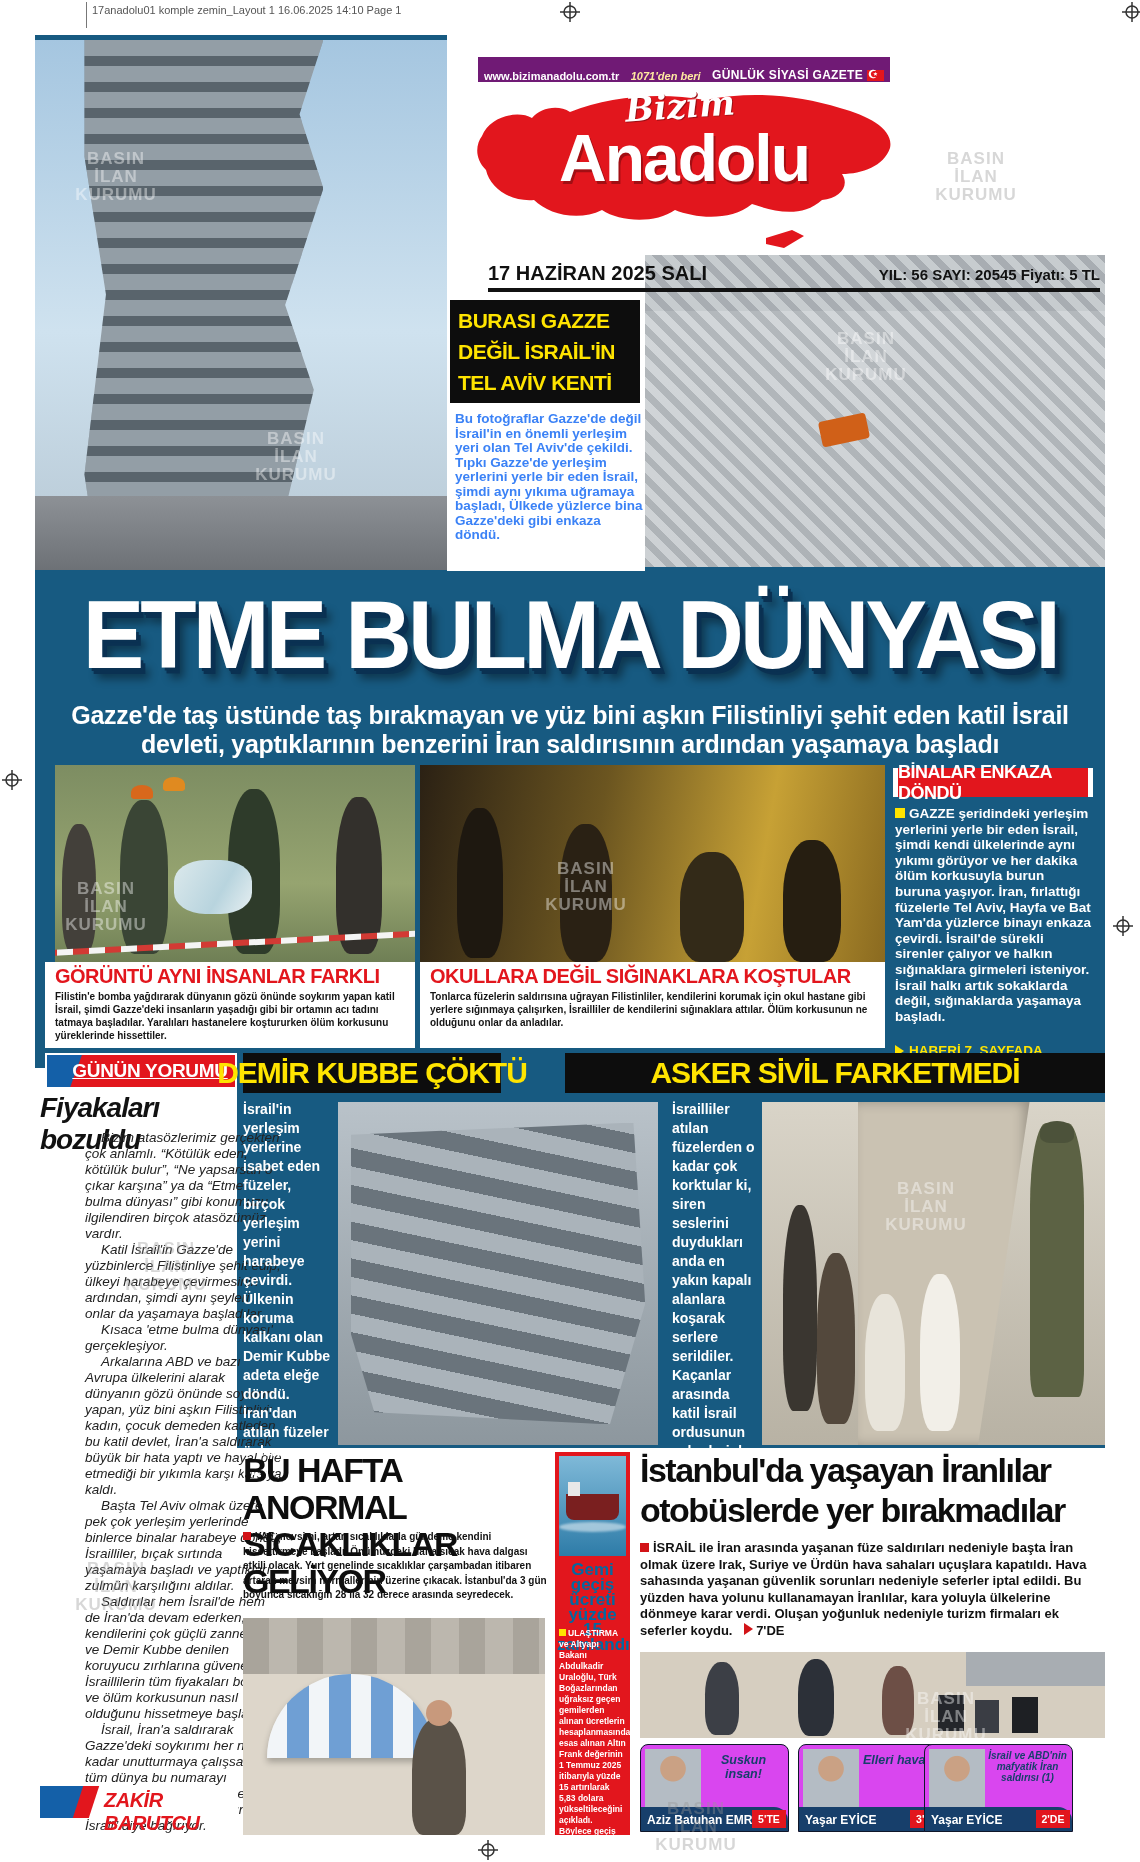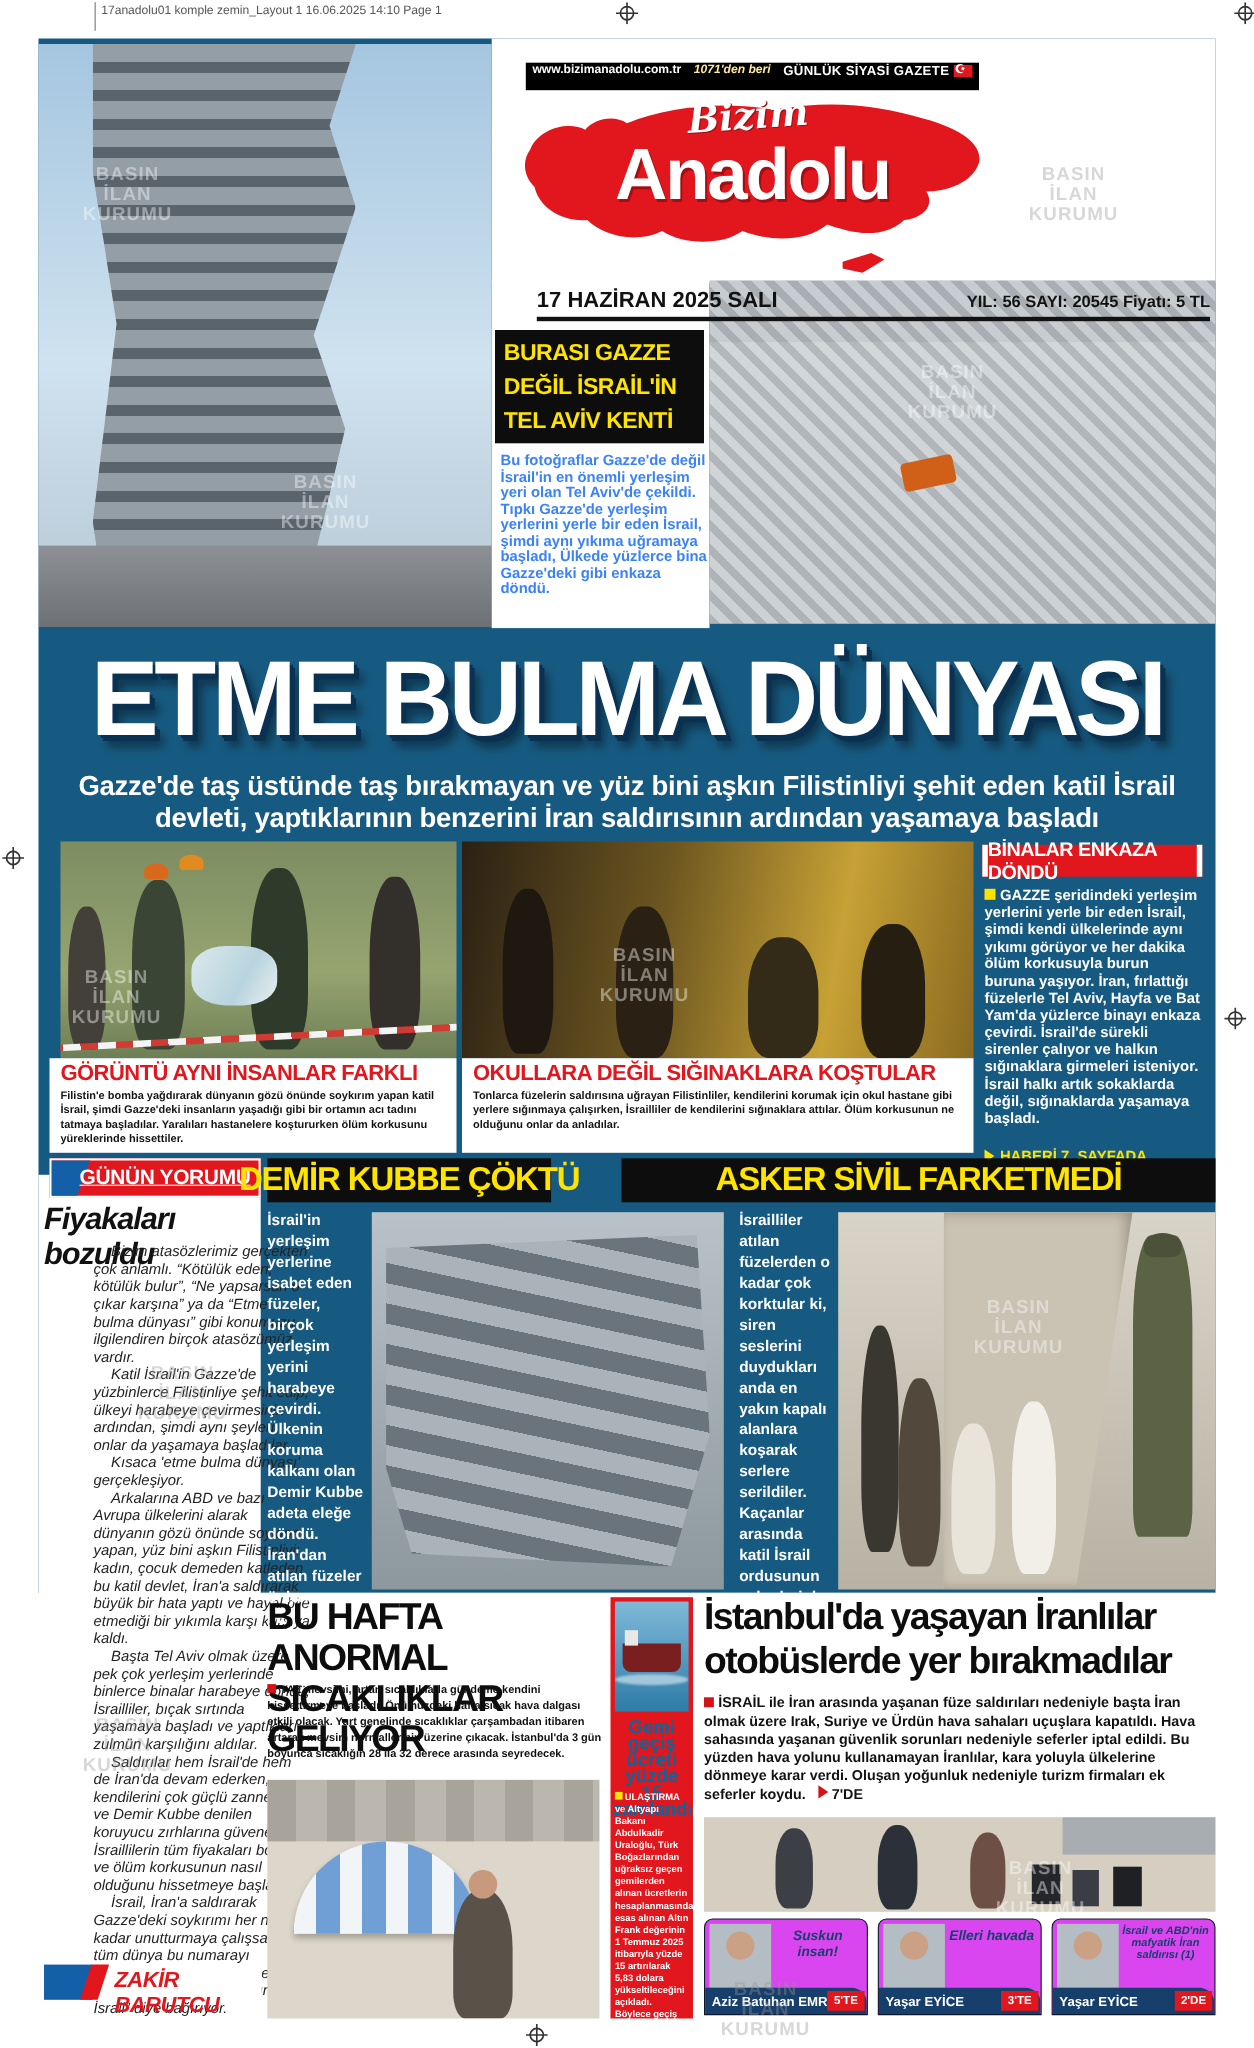--- a/index.html
+++ b/index.html
@@ -95,22 +95,22 @@
   #ph-travel{left:640px;top:1652px;width:465px;height:86px;background:#d6cec0;}
   #ph-travel .br{position:absolute;right:0;top:0;width:30%;height:40%;background:#a8adb2;}
   #ph-travel .p1{left:14%;top:12%;width:34px;height:84%;background:#3c3f46;}
   #ph-travel .p2{left:34%;top:8%;width:36px;height:90%;background:#2c3038;}
   #ph-travel .p3{left:52%;top:16%;width:32px;height:80%;background:#6d4f46;}
   #ph-travel .lug1{position:absolute;left:64%;top:50%;width:26px;height:42%;background:#24262b;}
   #ph-travel .lug2{position:absolute;left:72%;top:56%;width:24px;height:38%;background:#3a3d44;}
   #ph-travel .lug3{position:absolute;left:80%;top:52%;width:26px;height:42%;background:#1e2024;}
   .headshot{background:radial-gradient(circle at 50% 34%,#caa184 26%,#b4bcc4 28%);}
   
-  #mast-bar{left:478px;top:57px;width:412px;height:25px;background:#000000;color:#fff;
-    display:flex;align-items:flex-start;justify-content:space-between;padding:0 6px;box-sizing:border-box;}
+  #mast-bar{left:478px;top:57px;width:412px;height:25px;background:#701a75;color:#fff;
+    display:flex;align-items:flex-end;justify-content:space-between;padding:0 6px;box-sizing:border-box;}
   #mast-bar .url{font-size:11px;font-weight:bold;}
   #mast-bar .since{font-size:11px;font-weight:bold;font-style:italic;color:#ffe9a0;}
   #mast-bar .gtype{font-size:12px;font-weight:bold;letter-spacing:.3px;display:flex;align-items:center;gap:4px;}
   .flag{width:17px;height:11px;background:#e2161d;position:relative;display:inline-block;}
   .flag span{position:absolute;left:1px;top:-3px;color:#fff;font-size:11px;line-height:15px;}
   #map-wrap{left:470px;top:80px;width:430px;height:180px;}
   #brand-bizim{left:560px;top:86px;width:240px;text-align:center;color:#fff;
     font-family:"DejaVu Serif",serif;font-style:italic;font-weight:bold;font-size:34px;
     transform:rotate(-4deg);text-shadow:1px 1px 0 #9c0f14;}
   #brand-anadolu{left:478px;top:120px;width:412px;text-align:center;color:#fff;
@@ -405,21 +405,21 @@
     <div class="a-name">Aziz Batuhan EMRE</div>
     <div class="a-page">5'TE</div>
   </div>
   <div class="author" style="left:798px;">
     <div class="a-photo headshot photo"></div>
     <div class="a-title">Elleri havada</div>
     <div class="a-bar"></div>
     <div class="a-name">Yaşar EYİCE</div>
     <div class="a-page">3'TE</div>
   </div>
-  <div class="author" style="left:956px;padding-left:16px;">
+  <div class="author" style="left:924px;padding-left:16px;">
     <div class="a-photo headshot photo"></div>
     <div class="a-title small">İsrail ve ABD'nin mafyatik İran saldırısı (1)</div>
     <div class="a-bar"></div>
     <div class="a-name">Yaşar EYİCE</div>
     <div class="a-page">2'DE</div>
   </div>
 
   <div class="abs wm wm-white" style="left:70px;top:150px;">BASIN İLAN KURUMU</div>
   <div class="abs wm wm-gray" style="left:930px;top:150px;">BASIN İLAN KURUMU</div>
   <div class="abs wm wm-white" style="left:250px;top:430px;">BASIN İLAN KURUMU</div>

